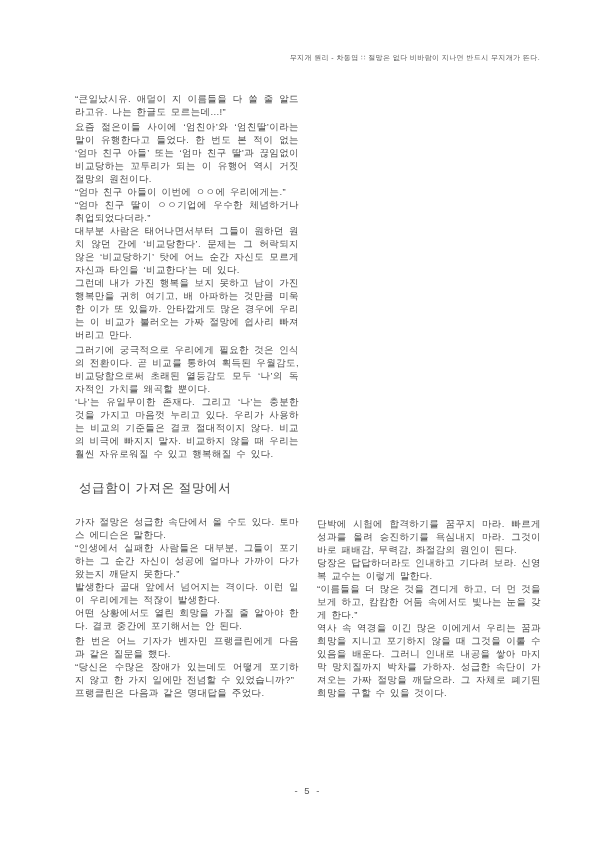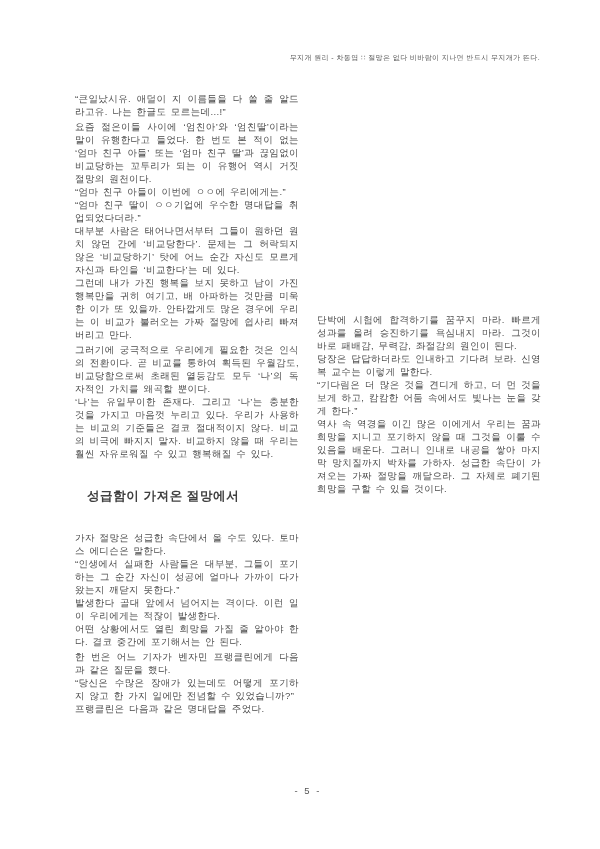--- a/index.html
+++ b/index.html
@@ -27,44 +27,44 @@
     letter-spacing: 0.4px;
     color: #555555;
   }
   .columns {
     position: absolute;
     top: 92px;
     left: 75px;
     width: 466px;
     display: flex;
     gap: 18px;
-    align-items: center;
+    align-items: flex-end;
   }
   .column {
     width: 228px;
     box-sizing: border-box;
   }
   .para {
     margin: 0;
     font-size: 9.5px;
     line-height: 13px;
     text-align: justify;
     word-break: break-all;
     letter-spacing: 0.4px;
     word-spacing: 1.5px;
     color: #4d4d4d;
   }
   .gap-top {
     margin-top: 2px;
   }
   .section-heading {
-    margin: 12px;
+    margin: 4px;
     padding: 16px 0 14px 0;
     font-size: 12.5px;
-    font-weight: bold;
+    font-weight: normal;
     color: #3f3f3f;
     letter-spacing: 0.6px;
   }
   .page-number {
     position: absolute;
     top: 785px;
     left: 75px;
     width: 466px;
     text-align: center;
     font-size: 9.5px;
@@ -78,39 +78,39 @@
 <div class="page">
 
   <div class="running-header">무지개 원리 - 차동엽 ∷ 절망은 없다 비바람이 지나면 반드시 무지개가 뜬다.</div>
 
   <div class="columns">
 
     <div class="column">
       <p class="para">“큰일났시유. 애덜이 지 이름들을 다 쓸 줄 알드라고유. 나는 한글도 모르는데...!”</p>
       <p class="para gap-top">요즘 젊은이들 사이에 ‘엄친아’와 ‘엄친딸’이라는 말이 유행한다고 들었다. 한 번도 본 적이 없는 ‘엄마 친구 아들’ 또는 ‘엄마 친구 딸’과 끊임없이 비교당하는 꼬투리가 되는 이 유행어 역시 거짓 절망의 원천이다.</p>
       <p class="para">“엄마 친구 아들이 이번에 ㅇㅇ에 우리에게는.”</p>
-      <p class="para">“엄마 친구 딸이 ㅇㅇ기업에 우수한 명대답을 취업되었다더라.”</p>
+      <p class="para">“엄마 친구 딸이 ㅇㅇ기업에 우수한 체념하거나 취업되었다더라.”</p>
       <p class="para">대부분 사람은 태어나면서부터 그들이 원하던 원치 않던 간에 ‘비교당한다’. 문제는 그 허락되지 않은 ‘비교당하기’ 탓에 어느 순간 자신도 모르게 자신과 타인을 ‘비교한다’는 데 있다.</p>
       <p class="para">그런데 내가 가진 행복을 보지 못하고 남이 가진 행복만을 귀히 여기고, 배 아파하는 것만큼 미욱한 이가 또 있을까. 안타깝게도 많은 경우에 우리는 이 비교가 불러오는 가짜 절망에 쉽사리 빠져 버리고 만다.</p>
       <p class="para gap-top">그러기에 궁극적으로 우리에게 필요한 것은 인식의 전환이다. 곧 비교를 통하여 획득된 우월감도, 비교당함으로써 초래된 열등감도 모두 ‘나’의 독자적인 가치를 왜곡할 뿐이다.</p>
       <p class="para">‘나’는 유일무이한 존재다. 그리고 ‘나’는 충분한 것을 가지고 마음껏 누리고 있다. 우리가 사용하는 비교의 기준들은 결코 절대적이지 않다. 비교의 비극에 빠지지 말자. 비교하지 않을 때 우리는 훨씬 자유로워질 수 있고 행복해질 수 있다.</p>
       <h2 class="section-heading">성급함이 가져온 절망에서</h2>
       <p class="para">가자 절망은 성급한 속단에서 올 수도 있다. 토마스 에디슨은 말한다.</p>
       <p class="para">“인생에서 실패한 사람들은 대부분, 그들이 포기하는 그 순간 자신이 성공에 얼마나 가까이 다가왔는지 깨닫지 못한다.”</p>
       <p class="para">발생한다 골대 앞에서 넘어지는 격이다. 이런 일이 우리에게는 적잖이 발생한다.</p>
       <p class="para">어떤 상황에서도 열린 희망을 가질 줄 알아야 한다. 결코 중간에 포기해서는 안 된다.</p>
       <p class="para gap-top">한 번은 어느 기자가 벤자민 프랭클린에게 다음과 같은 질문을 했다.</p>
       <p class="para">“당신은 수많은 장애가 있는데도 어떻게 포기하지 않고 한 가지 일에만 전념할 수 있었습니까?”</p>
       <p class="para">프랭클린은 다음과 같은 명대답을 주었다.</p>
     </div>
 
     <div class="column">
       <p class="para">단박에 시험에 합격하기를 꿈꾸지 마라. 빠르게 성과를 올려 승진하기를 욕심내지 마라. 그것이 바로 패배감, 무력감, 좌절감의 원인이 된다.</p>
       <p class="para">당장은 답답하더라도 인내하고 기다려 보라. 신영복 교수는 이렇게 말한다.</p>
-      <p class="para">“기다림은 더 많은 것을 견디게 하고, 더 먼 것을 보게 하고, 캄캄한 어둠 속에서도 빛나는 눈을 갖게 한다.”</p>
+      <p class="para">“이름들을 더 많은 것을 견디게 하고, 더 먼 것을 보게 하고, 캄캄한 어둠 속에서도 빛나는 눈을 갖게 한다.”</p>
       <p class="para">역사 속 역경을 이긴 많은 이에게서 우리는 꿈과 희망을 지니고 포기하지 않을 때 그것을 이룰 수 있음을 배운다. 그러니 인내로 내공을 쌓아 마지막 망치질까지 박차를 가하자. 성급한 속단이 가져오는 가짜 절망을 깨달으라. 그 자체로 폐기된 희망을 구할 수 있을 것이다.</p>
     </div>
 
   </div>
 
   <div class="page-number">- 5 -</div>
 
 </div>
 
 </body></html>

